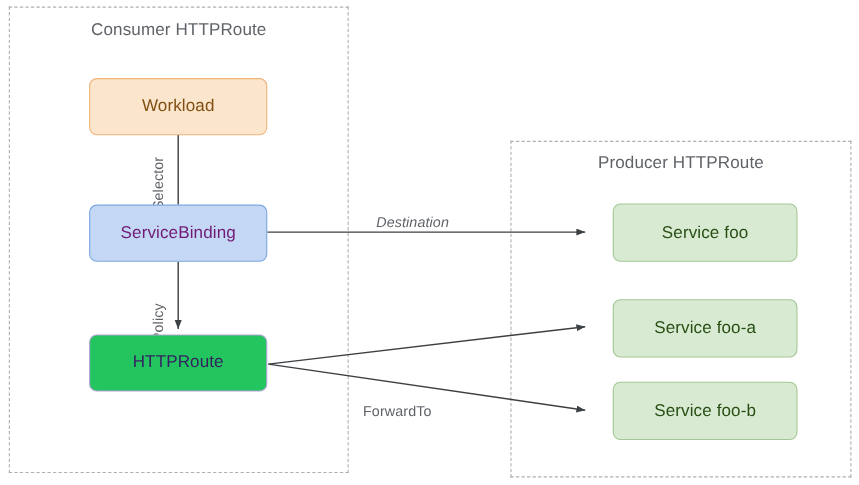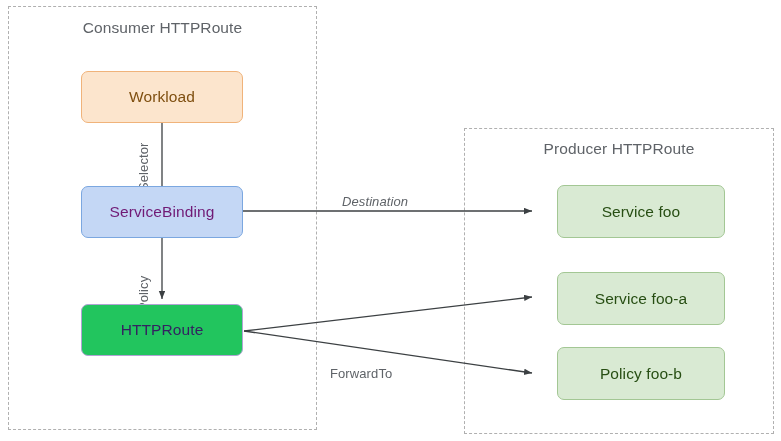--- a/index.html
+++ b/index.html
@@ -132,16 +132,16 @@
   <div class="node node-httproute">
     <span>HTTPRoute</span>
   </div>
   <div class="node node-svc" id="svc-foo">
     <span>Service foo</span>
   </div>
   <div class="node node-svc" id="svc-foo-a">
     <span>Service foo-a</span>
   </div>
   <div class="node node-svc" id="svc-foo-b">
-    <span>Policy foo-b</span>
+    <span>Service foo-b</span>
   </div>
 
 </div>
 
 </body></html>

